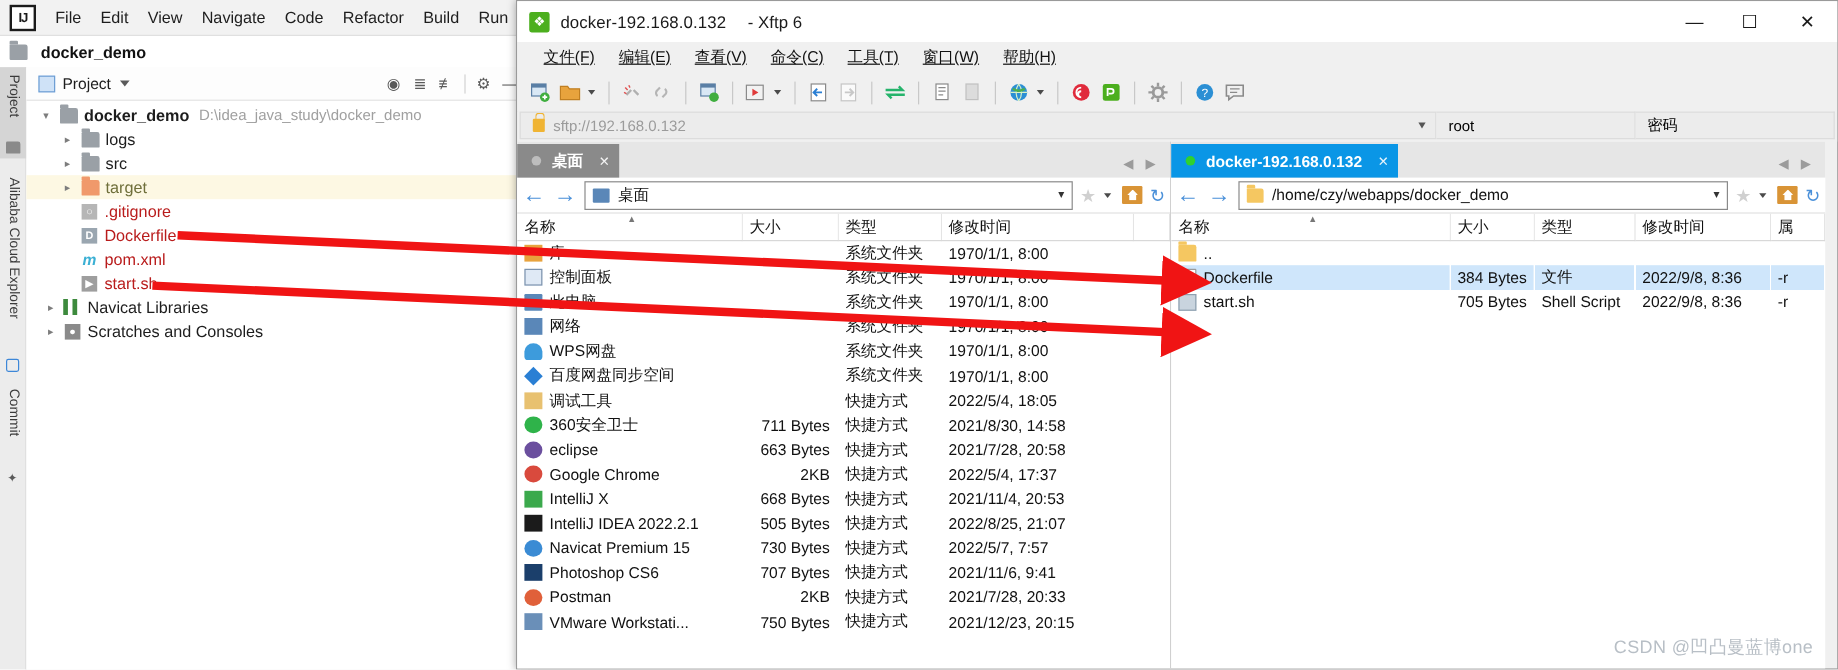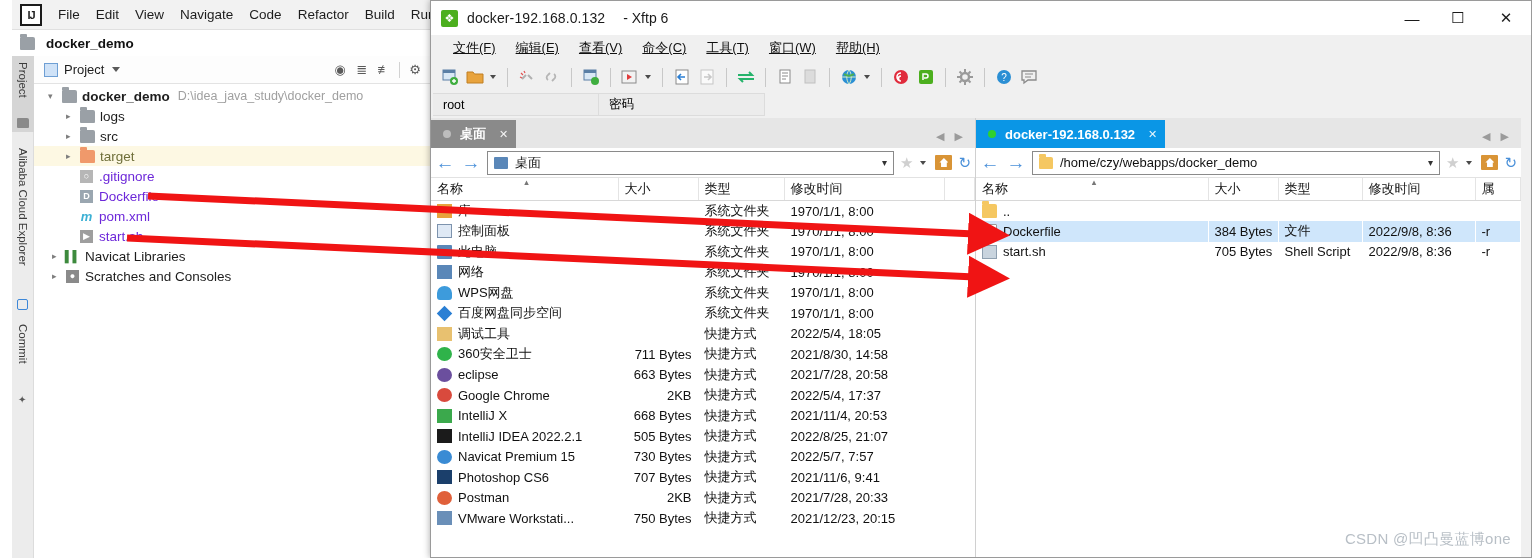--- a/index.html
+++ b/index.html
@@ -8,21 +8,21 @@
     width:1532px; height:558px;
     font-family:"Liberation Sans","DejaVu Sans",sans-serif;
     font-size:13px;
     background:#ffffff;
     overflow:hidden;
     position:relative;
   }
 
   
   #idea {
-    position:absolute; left:12px; top:0; width:440px; height:558px;
+    position:absolute; left:0; top:0; width:440px; height:558px;
     background:#ffffff;
   }
   .idea-menubar {
     height:30px; display:flex; align-items:center;
     background:#f2f2f2; border-bottom:1px solid #e0e0e0;
     padding-left:4px;
   }
   .idea-logo {
     width:22px; height:22px; margin:0 8px 0 4px;
     background:#ffffff; border:2px solid #1b1b1b;
@@ -67,21 +67,21 @@
   .trow { height:20px; display:flex; align-items:center; padding-left:14px; white-space:nowrap; }
   .trow.hl { background:#fdf8e3; }
   .arrw { width:14px; color:#7d7d7d; font-size:9px; flex:none; }
   .fico { width:15px; height:13px; margin-right:5px; flex:none; position:relative; }
   .f-grey { background:#9aa0a6; border-radius:1px 2px 1px 1px; }
   .f-grey:before{content:"";position:absolute;top:-3px;left:0;width:7px;height:3px;background:#9aa0a6;border-radius:1px 1px 0 0;}
   .f-orange { background:#f0996b; border-radius:1px 2px 1px 1px; }
   .f-orange:before{content:"";position:absolute;top:-3px;left:0;width:7px;height:3px;background:#f0996b;border-radius:1px 1px 0 0;}
   .lbl-b { font-weight:bold; }
   .lbl-path { color:#a0a0a0; margin-left:8px; font-weight:normal; font-size:12.5px;}
-  .lbl-green { color:#6d28d9; }
+  .lbl-green { color:#b91c1c; }
   .ficon-sq {
     width:13px;height:13px;margin-right:6px;flex:none;font-size:9px;
     display:flex;align-items:center;justify-content:center;color:#fff;font-weight:bold;
   }
 
   
   #xftp {
     position:absolute; left:430px; top:0; width:1102px; height:558px;
     background:#f0f0f0; border:1px solid #9a9a9a;
     box-shadow:0 0 7px rgba(0,0,0,.35);
@@ -421,20 +421,25 @@
     </span>
     <span class="x-tbtn">
       <svg width="18" height="16" viewBox="0 0 18 16">
           <path d="M2 2h14v9H8l-4 3v-3H2z" fill="none" stroke="#8a8a8a" stroke-width="1.3"></path>
           <path d="M5 5h8M5 8h6" stroke="#8a8a8a"></path>
         </svg>
     </span>
   </div>
 
   <div class="x-addrrow">
+    <div class="x-addr">
+      <span class="lockicon"></span>
+      <span class="x-addr-text">sftp://192.168.0.132</span>
+      <span class="x-addr-caret"></span>
+    </div>
     <div class="x-user">root</div>
     <div class="x-pass">密码</div>
   </div>
 
   <div class="x-panes">
 
     <div class="x-pane left">
       <div class="tabstrip">
         <div class="tab inactive">
           <span class="tabdot grey"></span>

